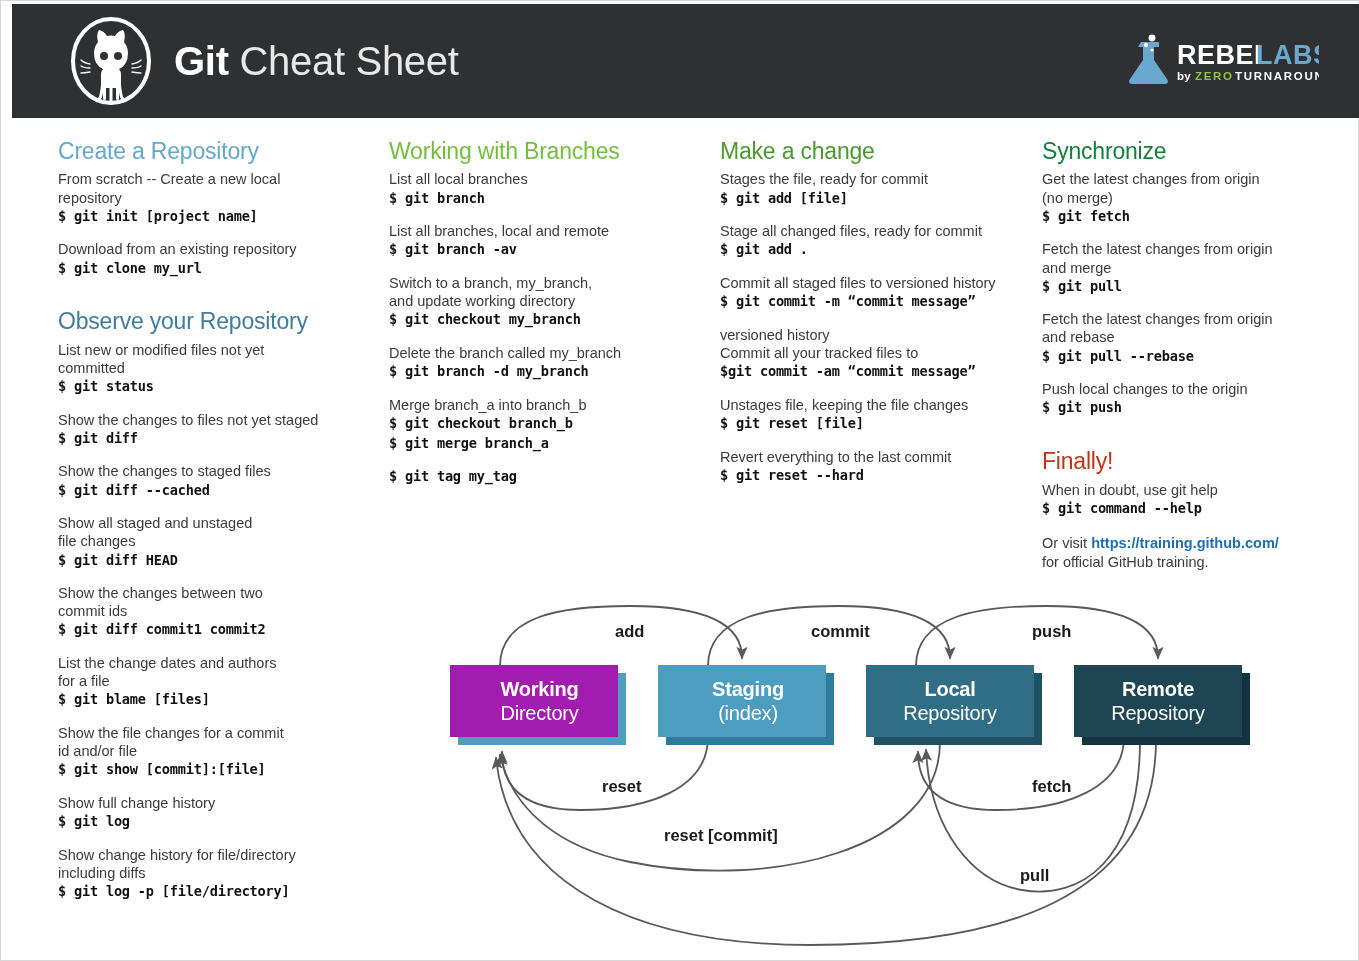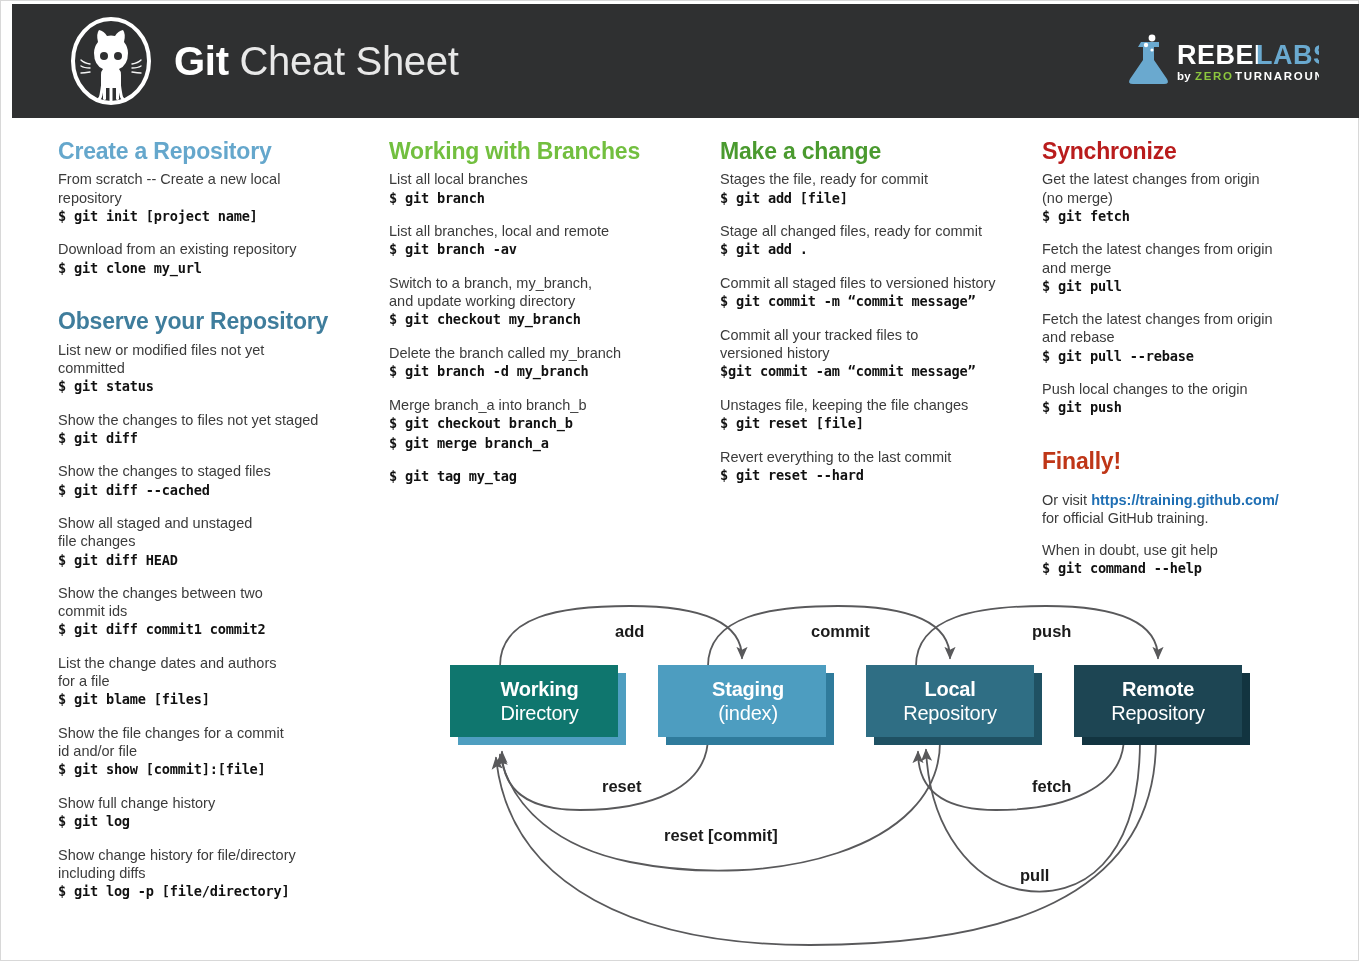--- a/index.html
+++ b/index.html
@@ -67,21 +67,21 @@
     top: 138px;
   }
   .col-1 { left: 58px;   width: 320px; }
   .col-2 { left: 389px;  width: 320px; }
   .col-3 { left: 720px;  width: 300px; }
   .col-4 { left: 1042px; width: 300px; }
 
   h2.sec-title {
     margin: 0 0 6px 0;
     font-size: 23px;
-    font-weight: bold;
+    font-weight: normal;
     letter-spacing: -0.2px;
     line-height: 1.15;
   }
   h2.sec-title.spaced { margin-top: 30px; }
 
   .entry { margin-bottom: 14px; }
   .entry:last-child { margin-bottom: 0; }
   .desc {
     font-size: 14.5px;
     line-height: 1.25;
@@ -308,37 +308,37 @@
     </div>
     <div class="entry">
       <div class="desc">Stage all changed files, ready for commit</div>
       <div class="cmd">$ git add .</div>
     </div>
     <div class="entry">
       <div class="desc">Commit all staged files to versioned history</div>
       <div class="cmd">$ git commit -m “commit message”</div>
     </div>
     <div class="entry">
+      <div class="desc">versioned history</div>
       <div class="desc">Commit all your tracked files to</div>
-      <div class="desc">versioned history</div>
       <div class="cmd">$git commit -am “commit message”</div>
     </div>
     <div class="entry">
       <div class="desc">Unstages file, keeping the file changes</div>
       <div class="cmd">$ git reset [file]</div>
     </div>
     <div class="entry">
       <div class="desc">Revert everything to the last commit</div>
       <div class="cmd">$ git reset --hard</div>
     </div>
   </div>
 </div>
 
 <div class="col col-4">
-  <h2 class="sec-title" style="color:#b91c1c">Synchronize</h2>
+  <h2 class="sec-title" style="color:#15803d">Synchronize</h2>
   <div>
     <div class="entry">
       <div class="desc">Get the latest changes from origin</div>
       <div class="desc">(no merge)</div>
       <div class="cmd">$ git fetch</div>
     </div>
     <div class="entry">
       <div class="desc">Fetch the latest changes from origin</div>
       <div class="desc">and merge</div>
       <div class="cmd">$ git pull</div>
@@ -349,29 +349,29 @@
       <div class="cmd">$ git pull --rebase</div>
     </div>
     <div class="entry">
       <div class="desc">Push local changes to the origin</div>
       <div class="cmd">$ git push</div>
     </div>
   </div>
 
   <h2 class="sec-title spaced" style="color:#bf3617">Finally!</h2>
   <div>
+    <div class="entry">
+      <div class="desc">When in doubt, use git help</div>
+      <div class="cmd">$ git command --help</div>
+    </div>
     <div class="entry" style="margin-top:16px">
       <div class="desc">
         <span>Or visit </span><a class="link" href="#">https://training.github.com/</a>
       </div>
       <div class="desc">for official GitHub training.</div>
-    </div>
-    <div class="entry">
-      <div class="desc">When in doubt, use git help</div>
-      <div class="cmd">$ git command --help</div>
     </div>
   </div>
 </div>
 
 <div class="diagram">
 
   <svg width="830" height="355" viewBox="0 0 830 355">
     <defs>
       <marker id="ah" markerWidth="10" markerHeight="10" refX="6.2" refY="3.4" orient="auto" markerUnits="strokeWidth">
         <path d="M0,0.3 L7,3.4 L0,6.5 L1.6,3.4 z" fill="#59595b"></path>
@@ -391,21 +391,21 @@
 
       <path d="M500 142 C 500 250, 330 290, 190 262 C 120 248, 72 210, 60 155" marker-end="url(#ah)"></path>
 
       <path d="M700 140 C 700 262, 640 300, 582 290 C 534 282, 490 232, 486 150" marker-end="url(#ah)"></path>
 
       <path d="M716 140 C 716 300, 560 345, 370 345 C 200 345, 70 288, 56 158" marker-end="url(#ah)"></path>
     </g>
   </svg>
 
   <div class="shadow3d" style="left:18px; top:73px; background:#4e9ec0;"></div>
-  <div class="flow-box" style="left:10px; top:65px; background:#0f766e;padding-left:11px;">
+  <div class="flow-box" style="left:10px; top:65px; background:#a21caf;padding-left:11px;">
     <div class="bold-line">Working</div>
     <div class="light-line">Directory</div>
   </div>
 
   <div class="shadow3d" style="left:226px; top:73px; background:#2f7b9c;"></div>
   <div class="flow-box" style="left:218px; top:65px; background:#4d9dc0;padding-left:12px;">
     <div class="bold-line">Staging</div>
     <div class="light-line">(index)</div>
   </div>
 

